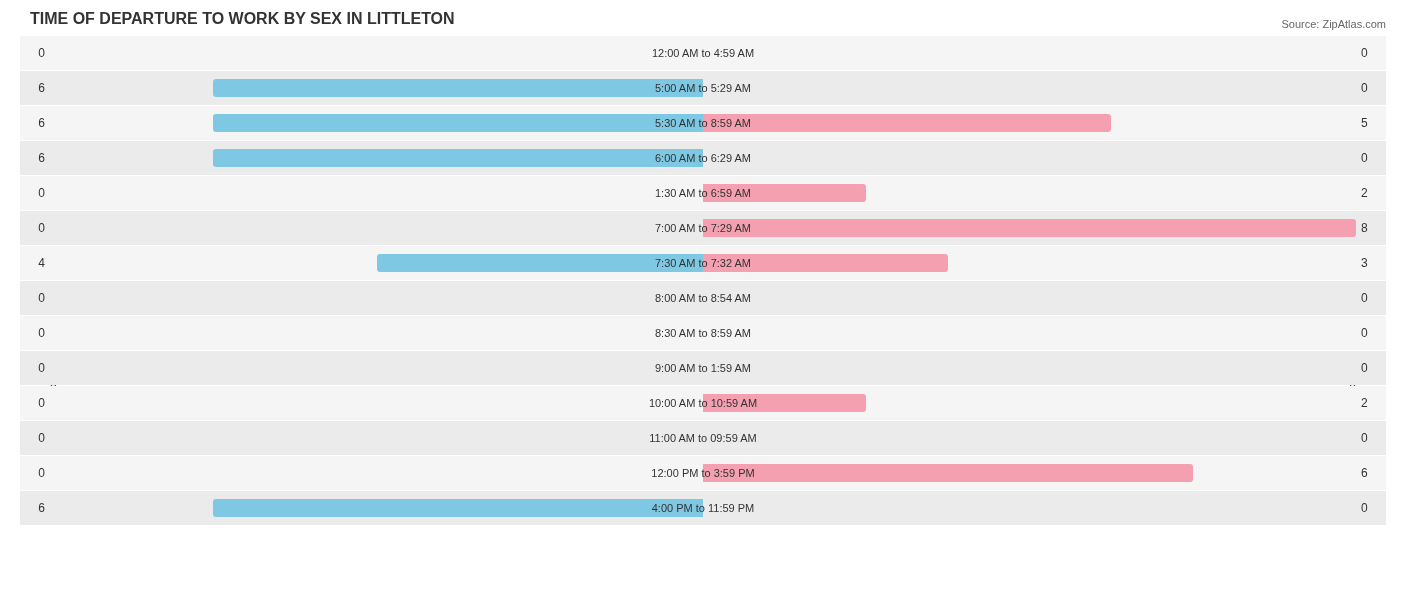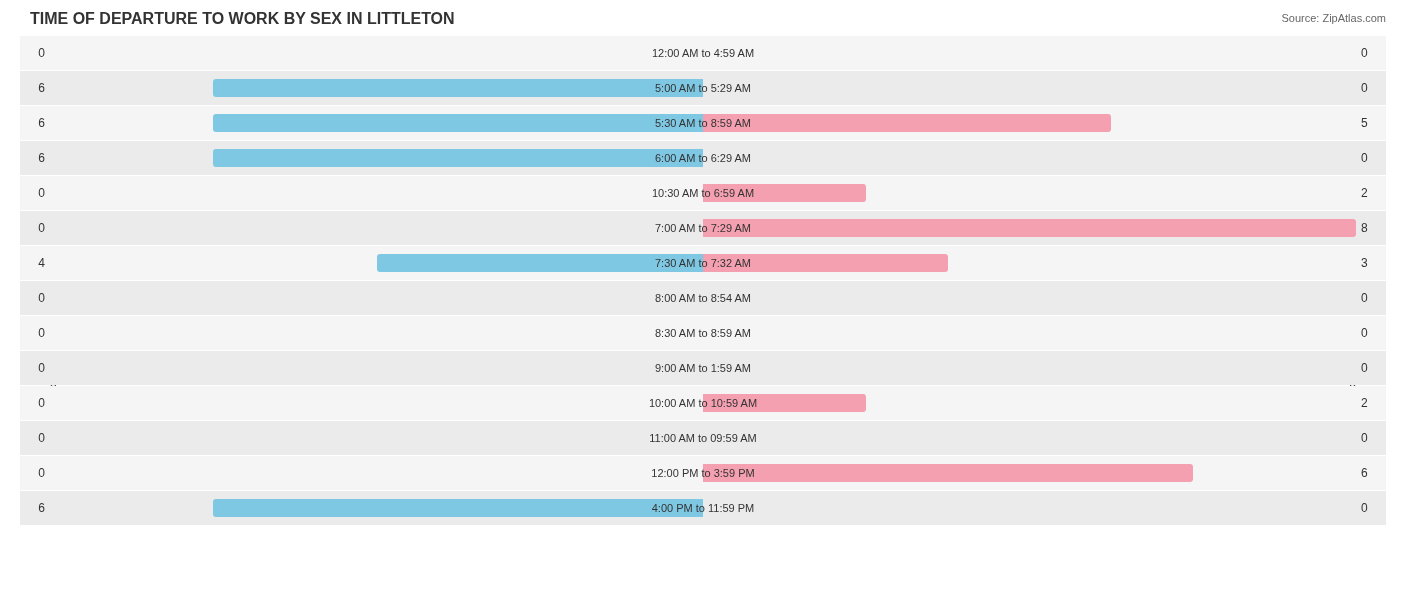--- a/index.html
+++ b/index.html
@@ -19,21 +19,21 @@
     }
     .chart-title {
       font-size: 16px;
       font-weight: bold;
       color: #333;
       margin-bottom: 8px;
       padding-left: 10px;
     }
     .source-label {
       position: absolute;
-      top: 12px;
+      top: 18px;
       right: 20px;
       font-size: 11px;
       color: #666;
     }
     .chart-area {
       position: relative;
       width: 100%;
       height: calc(100% - 60px);
     }
     .row {
@@ -159,21 +159,21 @@
         <div class="left-value">6</div>
         <div class="bars-area">
           <div class="label-center">6:00 AM to 6:29 AM</div>
           <div class="bar-left" style="width: 37.5%;"></div>
         </div>
         <div class="right-value">0</div>
       </div>
       <div class="row">
         <div class="left-value">0</div>
         <div class="bars-area">
-          <div class="label-center">10:30 AM to 6:59 AM</div>
+          <div class="label-center">1:30 AM to 6:59 AM</div>
           <div class="bar-right" style="width: 12.5%;"></div>
         </div>
         <div class="right-value">2</div>
       </div>
       <div class="row">
         <div class="left-value">0</div>
         <div class="bars-area">
           <div class="label-center">7:00 AM to 7:29 AM</div>
           <div class="bar-right" style="width: 50%;"></div>
         </div>

